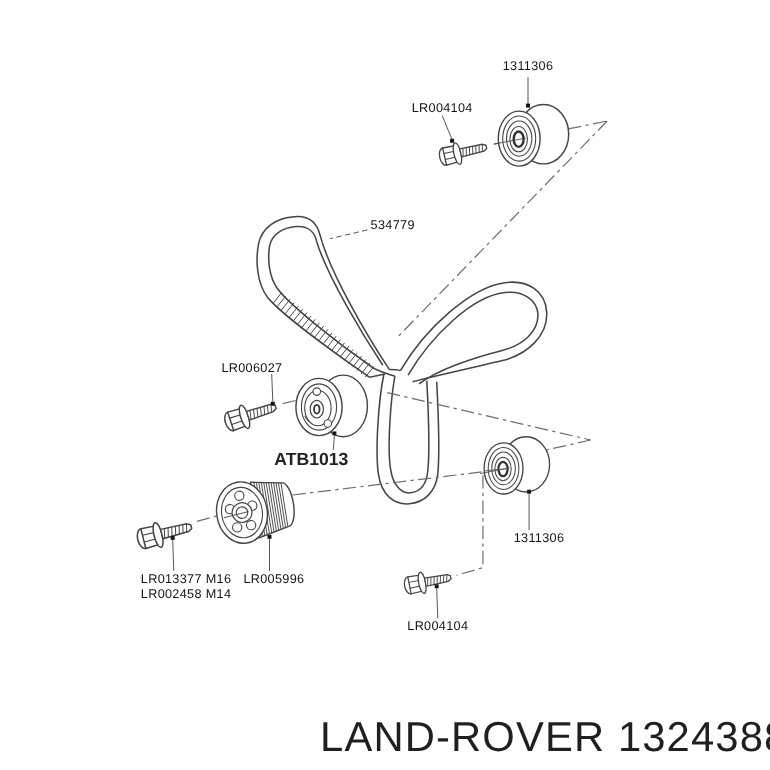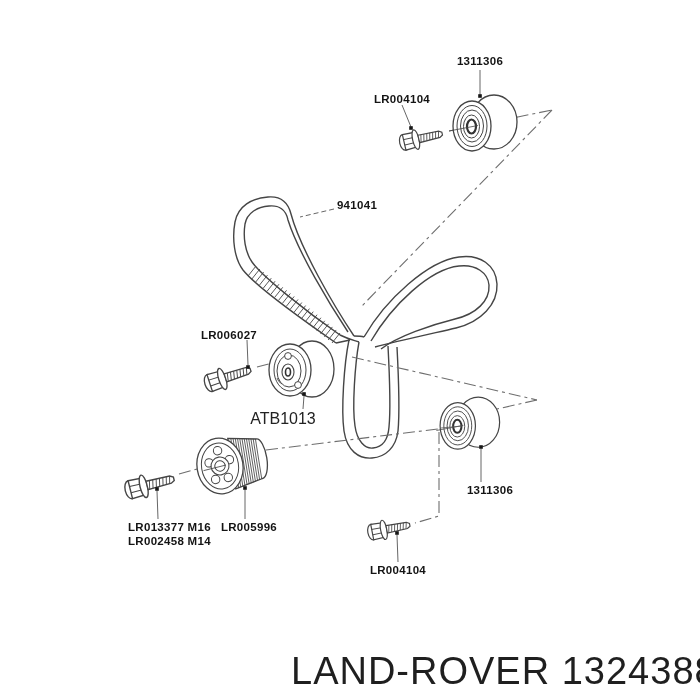--- a/index.html
+++ b/index.html
@@ -3,27 +3,27 @@
 <meta charset="utf-8">
 <style>
   html,body{margin:0;padding:0;background:#ffffff;}
   #stage{
     position:relative;width:700px;height:700px;background:#ffffff;overflow:hidden;
     font-family:"Liberation Sans", sans-serif;
   }
   #drawing{position:absolute;left:0;top:0;}
   .lbl{
     position:absolute;transform:translateX(-50%);
-    font-size:11.5px;font-weight:bold;color:#141414;
+    font-size:11.5px;font-weight:normal;color:#141414;
     white-space:nowrap;letter-spacing:.3px;line-height:12px;
   }
   .lbl-left{transform:none;text-align:right;}
   .lbl-big{
     position:absolute;transform:translateX(-50%);
-    font-size:16px;font-weight:normal;color:#222;white-space:nowrap;
+    font-size:16px;font-weight:bold;color:#222;white-space:nowrap;
   }
   .two-line div{margin-bottom:1.5px;}
   #footer-title{
     position:absolute;left:291px;top:650px;
     font-size:38px;font-weight:normal;color:#1f1f1f;
     letter-spacing:1px;white-space:nowrap;
   }
 </style>
 </head>
 <body>
@@ -186,21 +186,21 @@
       <rect x="302.2" y="392.2" width="3.6" height="3.6"></rect>
       <rect x="155.2" y="487.2" width="3.6" height="3.6"></rect>
       <rect x="243.2" y="486.2" width="3.6" height="3.6"></rect>
       <rect x="479.2" y="445.2" width="3.6" height="3.6"></rect>
       <rect x="395.2" y="531.2" width="3.6" height="3.6"></rect>
     </g>
   </svg>
 
   <div class="lbl" style="left:480px;top:55px">1311306</div>
   <div class="lbl" style="left:402px;top:93px">LR004104</div>
-  <div class="lbl" style="left:357px;top:199px">941041</div>
+  <div class="lbl" style="left:357px;top:199px">534779</div>
   <div class="lbl" style="left:229px;top:329px">LR006027</div>
   <div class="lbl-big" style="left:283px;top:410px">ATB1013</div>
   <div class="lbl lbl-left two-line" style="left:128px;top:521px">
     <div>LR013377 M16</div>
     <div>LR002458 M14</div>
   </div>
   <div class="lbl" style="left:249px;top:521px">LR005996</div>
   <div class="lbl" style="left:490px;top:484px">1311306</div>
   <div class="lbl" style="left:398px;top:564px">LR004104</div>
 

